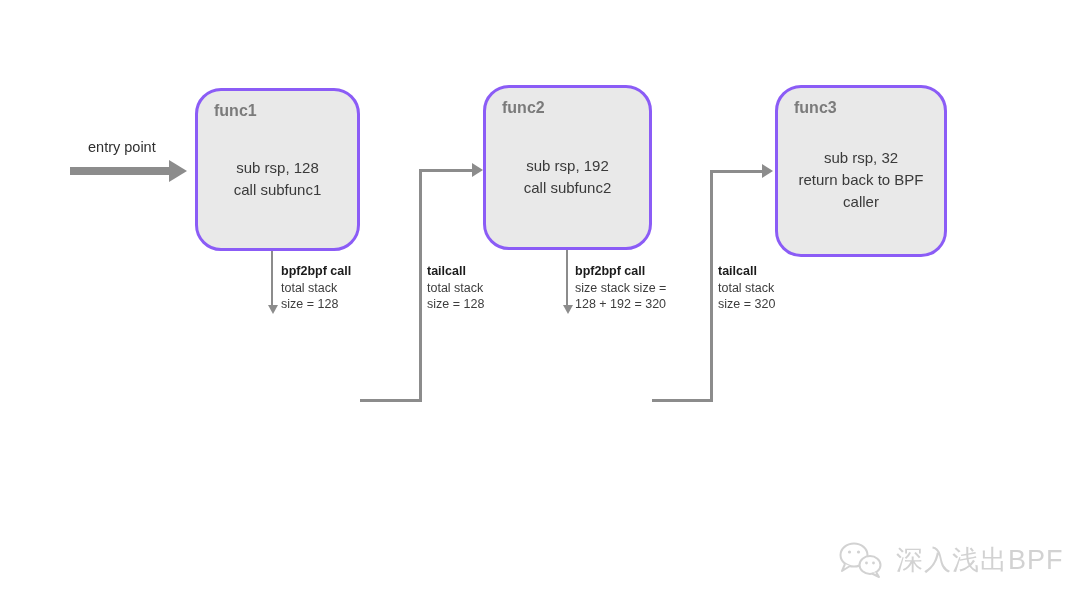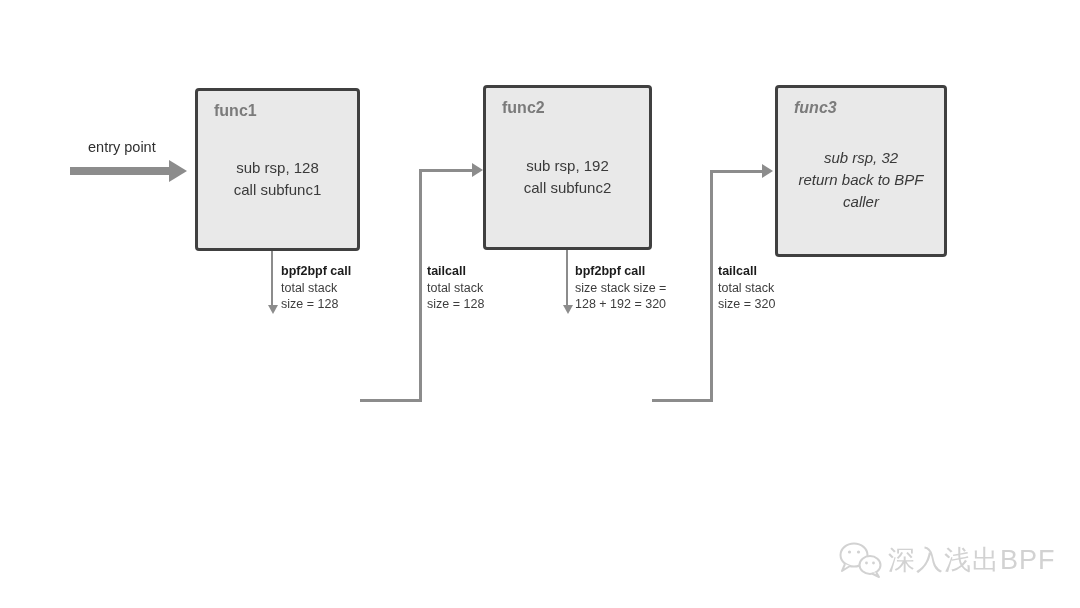--- a/index.html
+++ b/index.html
@@ -2,34 +2,34 @@
 <html><head>
 <meta charset="utf-8">
 <style>
   html,body{margin:0;padding:0;background:#fff;}
   .canvas{
     position:relative;width:1080px;height:608px;background:#ffffff;
     font-family:"Liberation Sans","DejaVu Sans",sans-serif;overflow:hidden;
   }
   
   .box{
-    position:absolute;background:#e9e9e9;border:3px solid #404040;
-    border-radius:4px;box-sizing:border-box;
+    position:absolute;background:#e9e9e9;border:3px solid #8b5cf6;
+    border-radius:26px;box-sizing:border-box;
   }
   .box-title{
     position:absolute;top:11px;left:16px;font-size:16px;font-weight:bold;color:#7b7b7b;
   }
   .box-body{
     position:absolute;left:0;right:0;top:0;bottom:0;display:flex;flex-direction:column;
     justify-content:center;align-items:center;padding:24px 14px 6px 14px;box-sizing:border-box;
     font-size:15px;line-height:22px;color:#3a3a3a;text-align:center;
   }
   #box-func1{left:195px;top:88px;width:165px;height:163px;}
   #box-func2{left:483px;top:85px;width:169px;height:165px;}
-  #box-func3{left:775px;top:85px;width:172px;height:172px;font-style:italic;}
+  #box-func3{left:775px;top:85px;width:172px;height:172px;}
   #box-subfunc1{left:189px;top:314px;width:171px;height:173px;}
   #box-subfunc2{left:483px;top:314px;width:169px;height:173px;}
   
   .entry-label{position:absolute;left:88px;top:139px;font-size:14.5px;color:#2f2f2f;}
   .entry-shaft{position:absolute;left:70px;top:167px;width:100px;height:8px;background:#8c8c8c;}
   .entry-head{
     position:absolute;left:169px;top:160px;width:0;height:0;
     border-left:18px solid #8c8c8c;border-top:11px solid transparent;border-bottom:11px solid transparent;
   }
   
@@ -58,21 +58,21 @@
   #e2-head{left:762px;top:164px;}
   
   .edge-label{position:absolute;font-size:12.5px;line-height:16.5px;color:#3d3d3d;}
   .edge-label .t{font-weight:bold;color:#1c1c1c;}
   #label-bpf2bpf-1{left:281px;top:263px;}
   #label-tailcall-1{left:427px;top:263px;}
   #label-bpf2bpf-2{left:575px;top:263px;}
   #label-tailcall-2{left:718px;top:263px;}
   
   .watermark{
-    position:absolute;left:838px;top:541px;display:flex;align-items:center;gap:4px;
+    position:absolute;left:838px;top:541px;display:flex;align-items:center;gap:12px;
     color:#d2d2d2;text-shadow:1px 2px 1px #ffffff;
   }
   .watermark-text{font-size:27px;letter-spacing:1px;font-family:"Liberation Sans","DejaVu Sans",sans-serif;}
   .wechat-svg{display:block;}
 </style>
 </head>
 <body>
 
 <div class="canvas">
 

